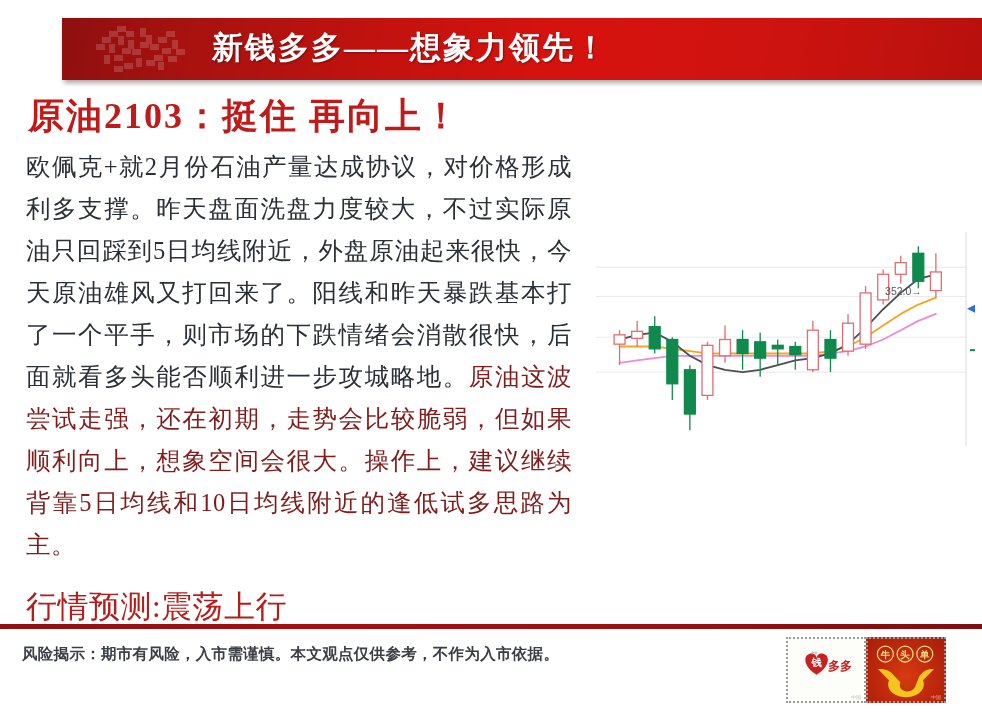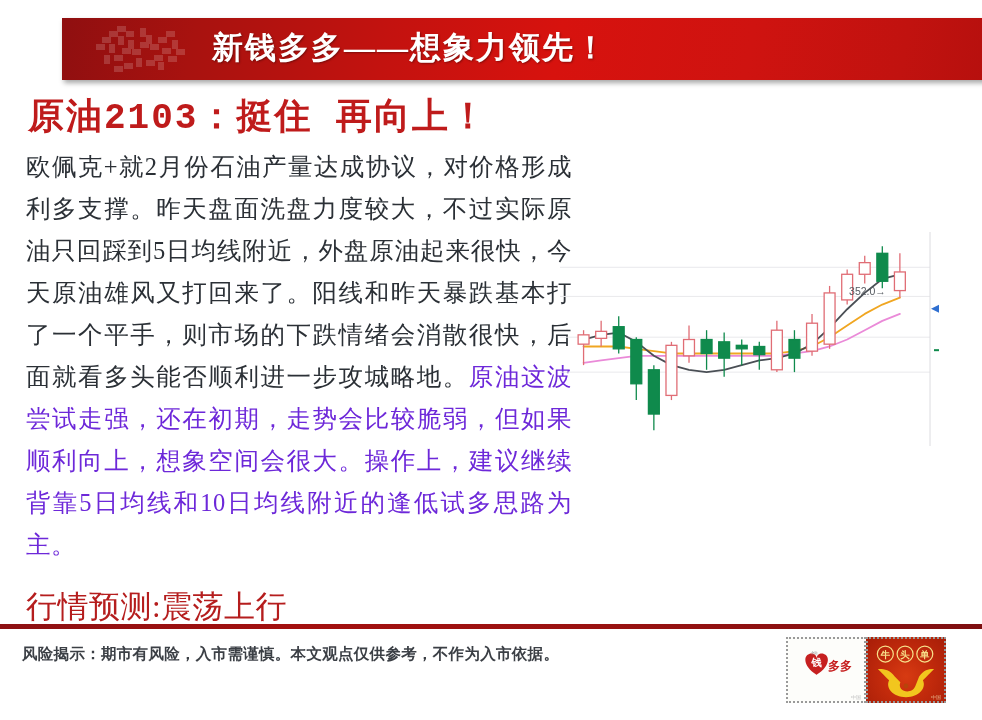--- a/index.html
+++ b/index.html
@@ -28,42 +28,42 @@
     color:#ffffff;font-size:31px;letter-spacing:2px;font-weight:700;
     font-family:"Liberation Serif","DejaVu Serif",serif;
     text-shadow:1px 1px 2px rgba(0,0,0,.35);
     white-space:nowrap;
   }
 
   
   .main-title{
     position:absolute;left:28px;top:92px;
     color:#bf1b1b;font-size:36px;font-weight:700;letter-spacing:2px;
-    font-family:Liberation Mono, monospace;
+    font-family:Liberation Serif, serif;
     white-space:nowrap;
   }
 
   
   .body-copy{
     position:absolute;left:26px;top:146px;width:546px;
     font-size:24.5px;line-height:42px;letter-spacing:.5px;
     color:#2b3036;
     font-family:"Liberation Serif","DejaVu Serif",serif;
     text-align:justify;
   }
-  .body-copy .red{color:#6d28d9;}
+  .body-copy .red{color:#7f1d1d;}
   .forecast{
     position:absolute;left:26px;top:586px;
     font-size:31px;color:#b51d1d;letter-spacing:.5px;
     font-family:"Liberation Serif","DejaVu Serif",serif;
     white-space:nowrap;
   }
 
   
-  .chart-wrap{position:absolute;left:560px;top:228px;width:380px;height:224px;}
+  .chart-wrap{position:absolute;left:596px;top:228px;width:380px;height:224px;}
   .chart-svg{display:block;}
 
   
   .footer-rule{
     position:absolute;left:0;top:624px;width:982px;height:5px;
     background:linear-gradient(90deg,#8d1113 0%,#a3100f 30%,#9a1211 60%,#7e0f11 100%);
   }
   .footer-note{
     position:absolute;left:22px;top:644px;
     font-size:15.5px;color:#3b3f45;letter-spacing:.3px;font-weight:700;

